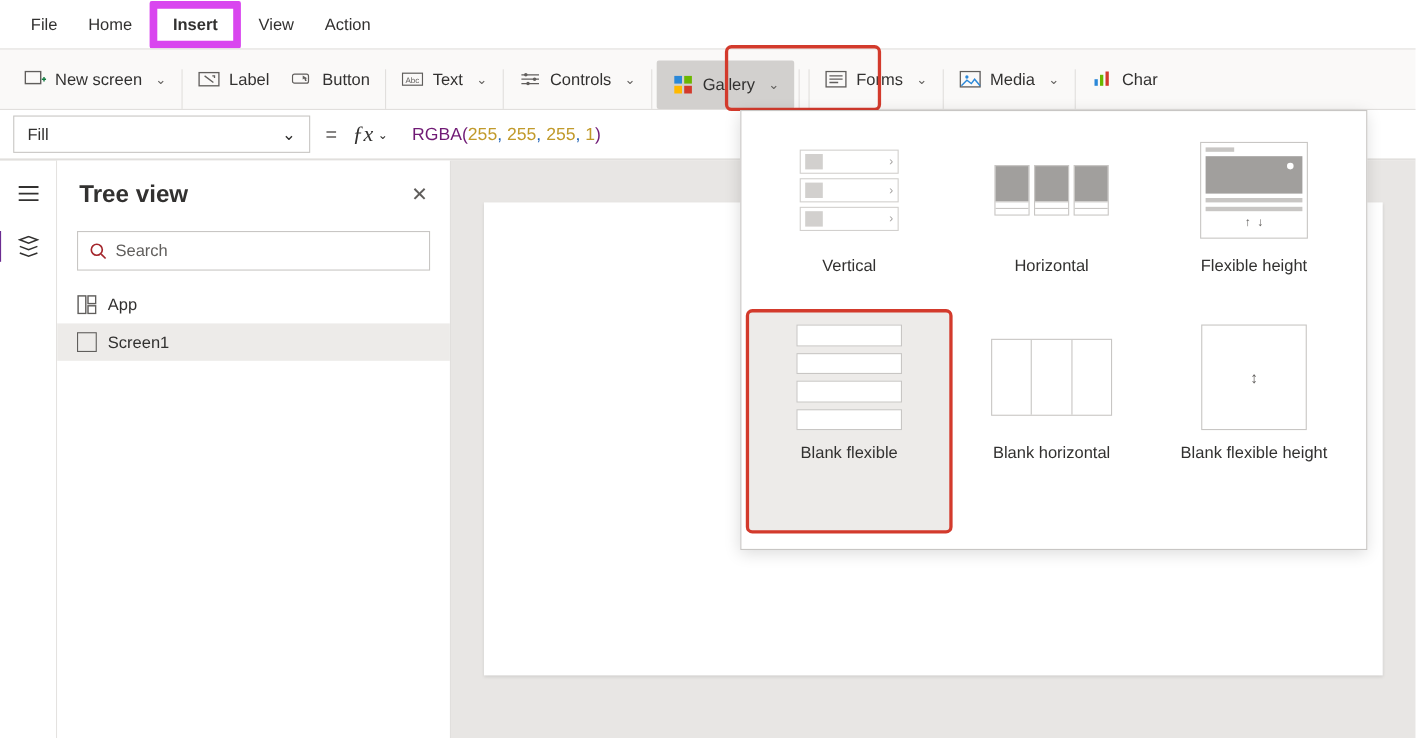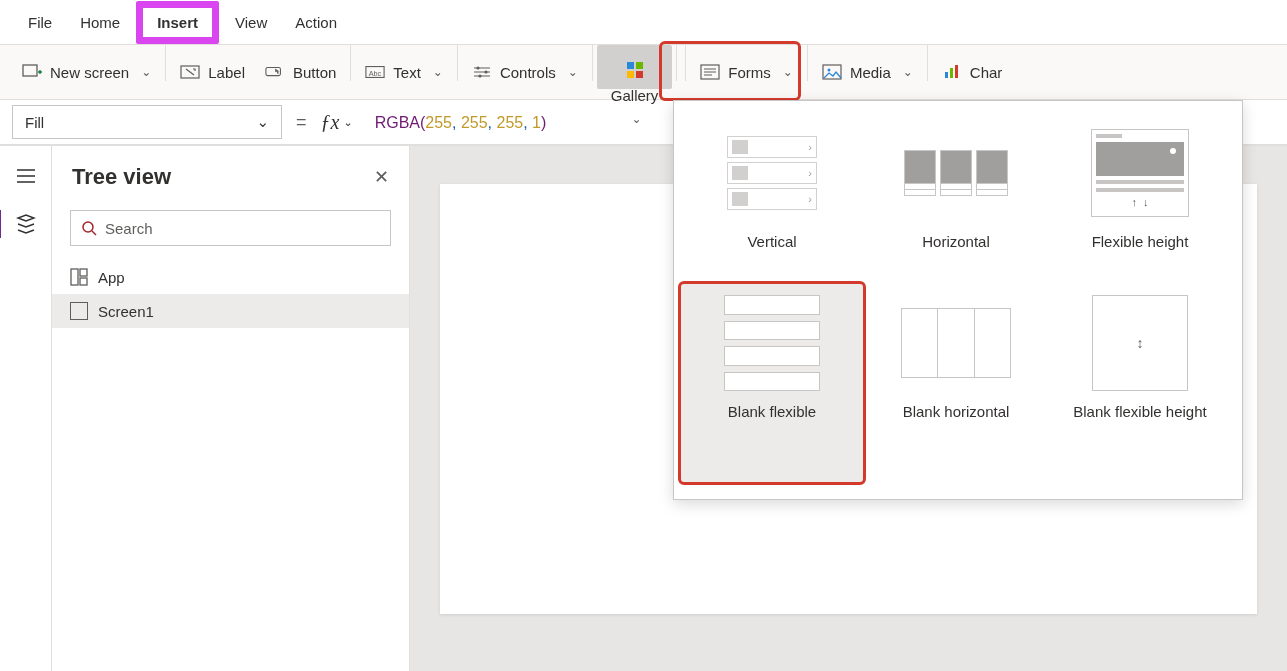--- a/index.html
+++ b/index.html
@@ -1,26 +1,26 @@
 <!DOCTYPE html>
 <html><head>
   <meta charset="utf-8">
   <style>
     * { margin:0; padding:0; box-sizing:border-box; font-family:"Segoe UI",Arial,sans-serif; }
     body { width:1287px; height:671px; background:#fff; overflow:hidden; color:#323130; }
     .menubar { height:44px; display:flex; align-items:center; padding:0 14px; gap:0; border-bottom:0; }
     .menu-item { padding:6px 14px; font-size:15px; color:#323130; cursor:pointer; }
     .menu-item.active { font-weight:600; border-bottom:3px solid #6B2C91; }
     .menu-item.boxed { border:7px solid #d946ef; border-radius:2px; margin:0 2px; }
-    .ribbon { height:56px; display:flex; align-items:flex-start; border-top:1px solid #e1dfdd; border-bottom:1px solid #e1dfdd; padding:0 12px; gap:0; position:relative; background:#faf9f8; }
+    .ribbon { height:56px; display:flex; align-items:flex-end; border-top:1px solid #e1dfdd; border-bottom:1px solid #e1dfdd; padding:0 12px; gap:0; position:relative; background:#faf9f8; }
     .ribbon-group { display:flex; align-items:center; padding:0 10px; height:100%; gap:8px; font-size:15px; color:#323130; cursor:pointer; }
     .ribbon-sep { width:1px; height:36px; background:#e1dfdd; margin:0 4px; }
     .ribbon-group .chev { font-size:12px; color:#605e5c; margin-left:4px; }
     .ribbon-icon { width:20px; height:20px; display:flex; align-items:center; justify-content:center; }
-    .ribbon-group.gallery { background:#d2d0ce; height:44px; border-radius:2px; padding:16px 14px; position:relative;flex-direction:column; }
+    .ribbon-group.gallery { background:#d2d0ce; height:44px; border-radius:2px; padding:0 14px; position:relative; }
     .red-callout { position:absolute; border:3px solid #d33a2c; border-radius:6px; pointer-events:none; }
     .formula-row { height:46px; display:flex; align-items:center; padding:0 12px; gap:14px; border-bottom:2px solid #e1dfdd; font-size:15px; }
     .prop-select { width:270px; height:34px; border:1px solid #c8c6c4; display:flex; align-items:center; justify-content:space-between; padding:0 12px; font-size:15px; background:#fff; }
     .eq { font-size:18px; color:#605e5c; }
     .fx { font-family:"Times New Roman",serif; font-style:italic; font-size:20px; display:flex; align-items:center; gap:4px;text-align:center; }
     .fx .chev{font-size:11px; font-style:normal;}
     .formula-text { font-family:Consolas,monospace; font-size:16px; margin-left:8px; }
     .formula-text .fn{color:#701a75;}
     .formula-text .num{color:#c19a2b;}
     .formula-text .comma{color:#1a5fb4;}

